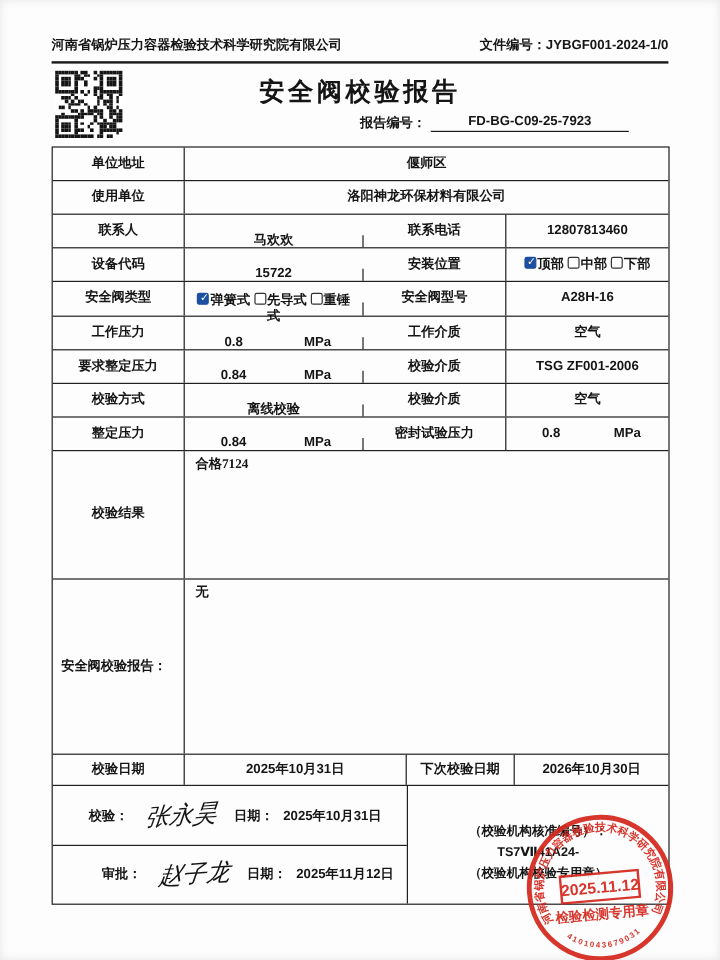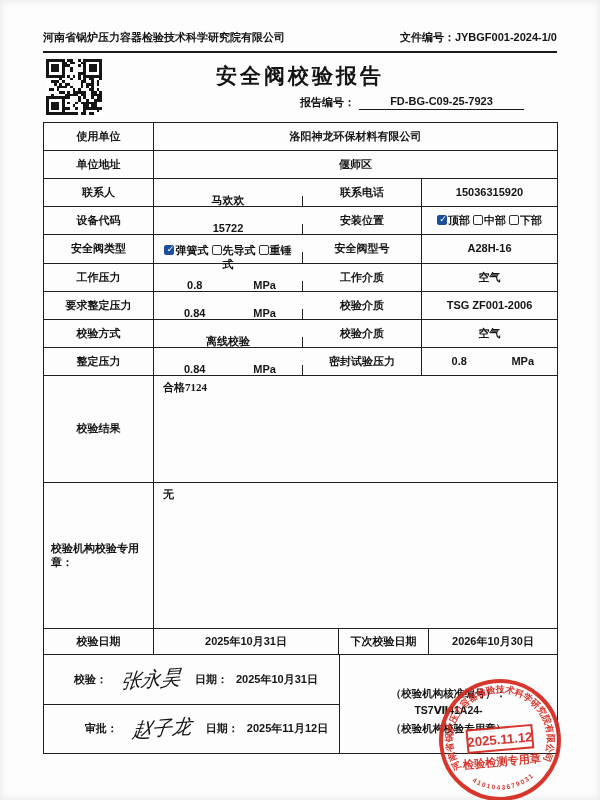--- a/index.html
+++ b/index.html
@@ -531,34 +531,34 @@
   <div class="doc-title">安全阀校验报告</div>
 
   <div class="report-no">
     <span>报告编号：</span>
     <span class="val">FD-BG-C09-25-7923</span>
   </div>
 
   <div class="doc-table">
 
     <div class="tr h27">
+      <div class="cell c1">单位地址</div>
+      <div class="cell cwide">偃师区</div>
+    </div>
+
+    <div class="tr h27">
       <div class="cell c1">使用单位</div>
       <div class="cell cwide">洛阳神龙环保材料有限公司</div>
-    </div>
-
-    <div class="tr h27">
-      <div class="cell c1">单位地址</div>
-      <div class="cell cwide">偃师区</div>
     </div>
 
     <div class="tr h27">
       <div class="cell c1">联系人</div>
       <div class="cell c2">马欢欢</div>
       <div class="cell c3">联系电话</div>
-      <div class="cell c4">15036315920</div>
+      <div class="cell c4">12807813460</div>
     </div>
 
     <div class="tr h27">
       <div class="cell c1">设备代码</div>
       <div class="cell c2">15722</div>
       <div class="cell c3">安装位置</div>
       <div class="cell c4">
         <span class="optwrap">
           <span class="cb checked"></span><span>顶部</span>
           <span class="cb"></span><span>中部</span>
@@ -619,21 +619,21 @@
         <span class="uunit">MPa</span>
       </div>
     </div>
 
     <div class="tr h106">
       <div class="cell c1">校验结果</div>
       <div class="cell cwide topleft">合格7124</div>
     </div>
 
     <div class="tr h145">
-      <div class="cell c1 leftpad">校验机构校验专用章：</div>
+      <div class="cell c1 leftpad">安全阀校验报告：</div>
       <div class="cell cwide topleft">无</div>
     </div>
 
     <div class="tr h25">
       <div class="cell c1">校验日期</div>
       <div class="cell d2">2025年10月31日</div>
       <div class="cell d3">下次校验日期</div>
       <div class="cell c4">2026年10月30日</div>
     </div>
 

